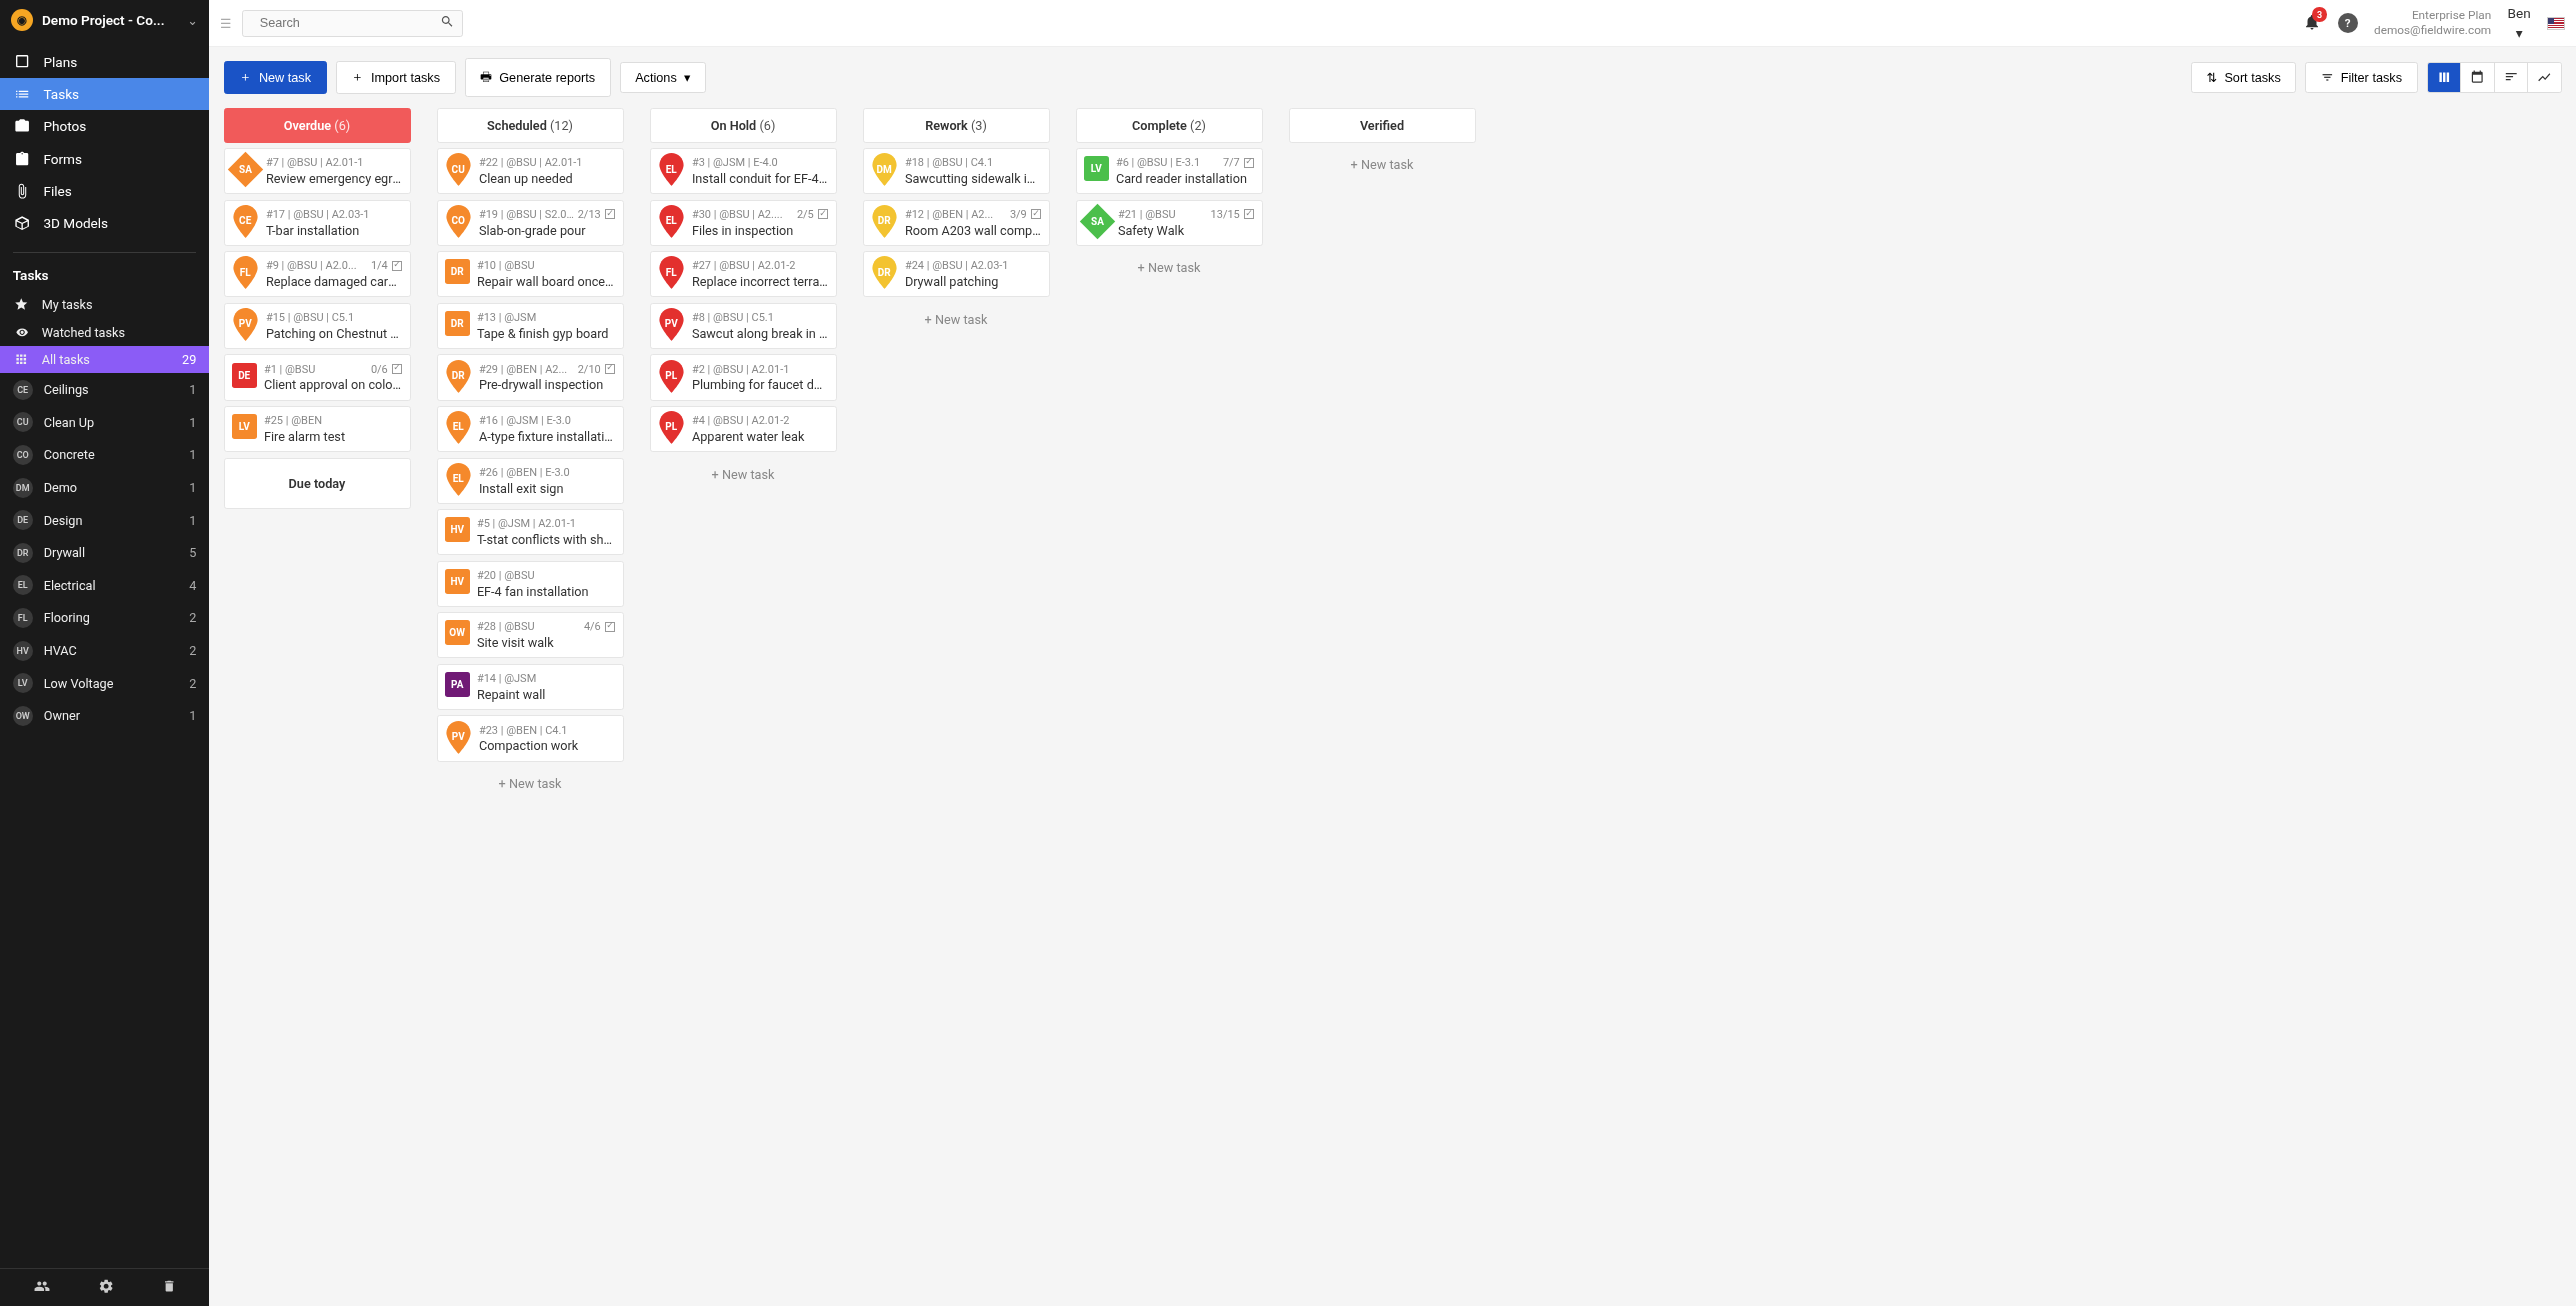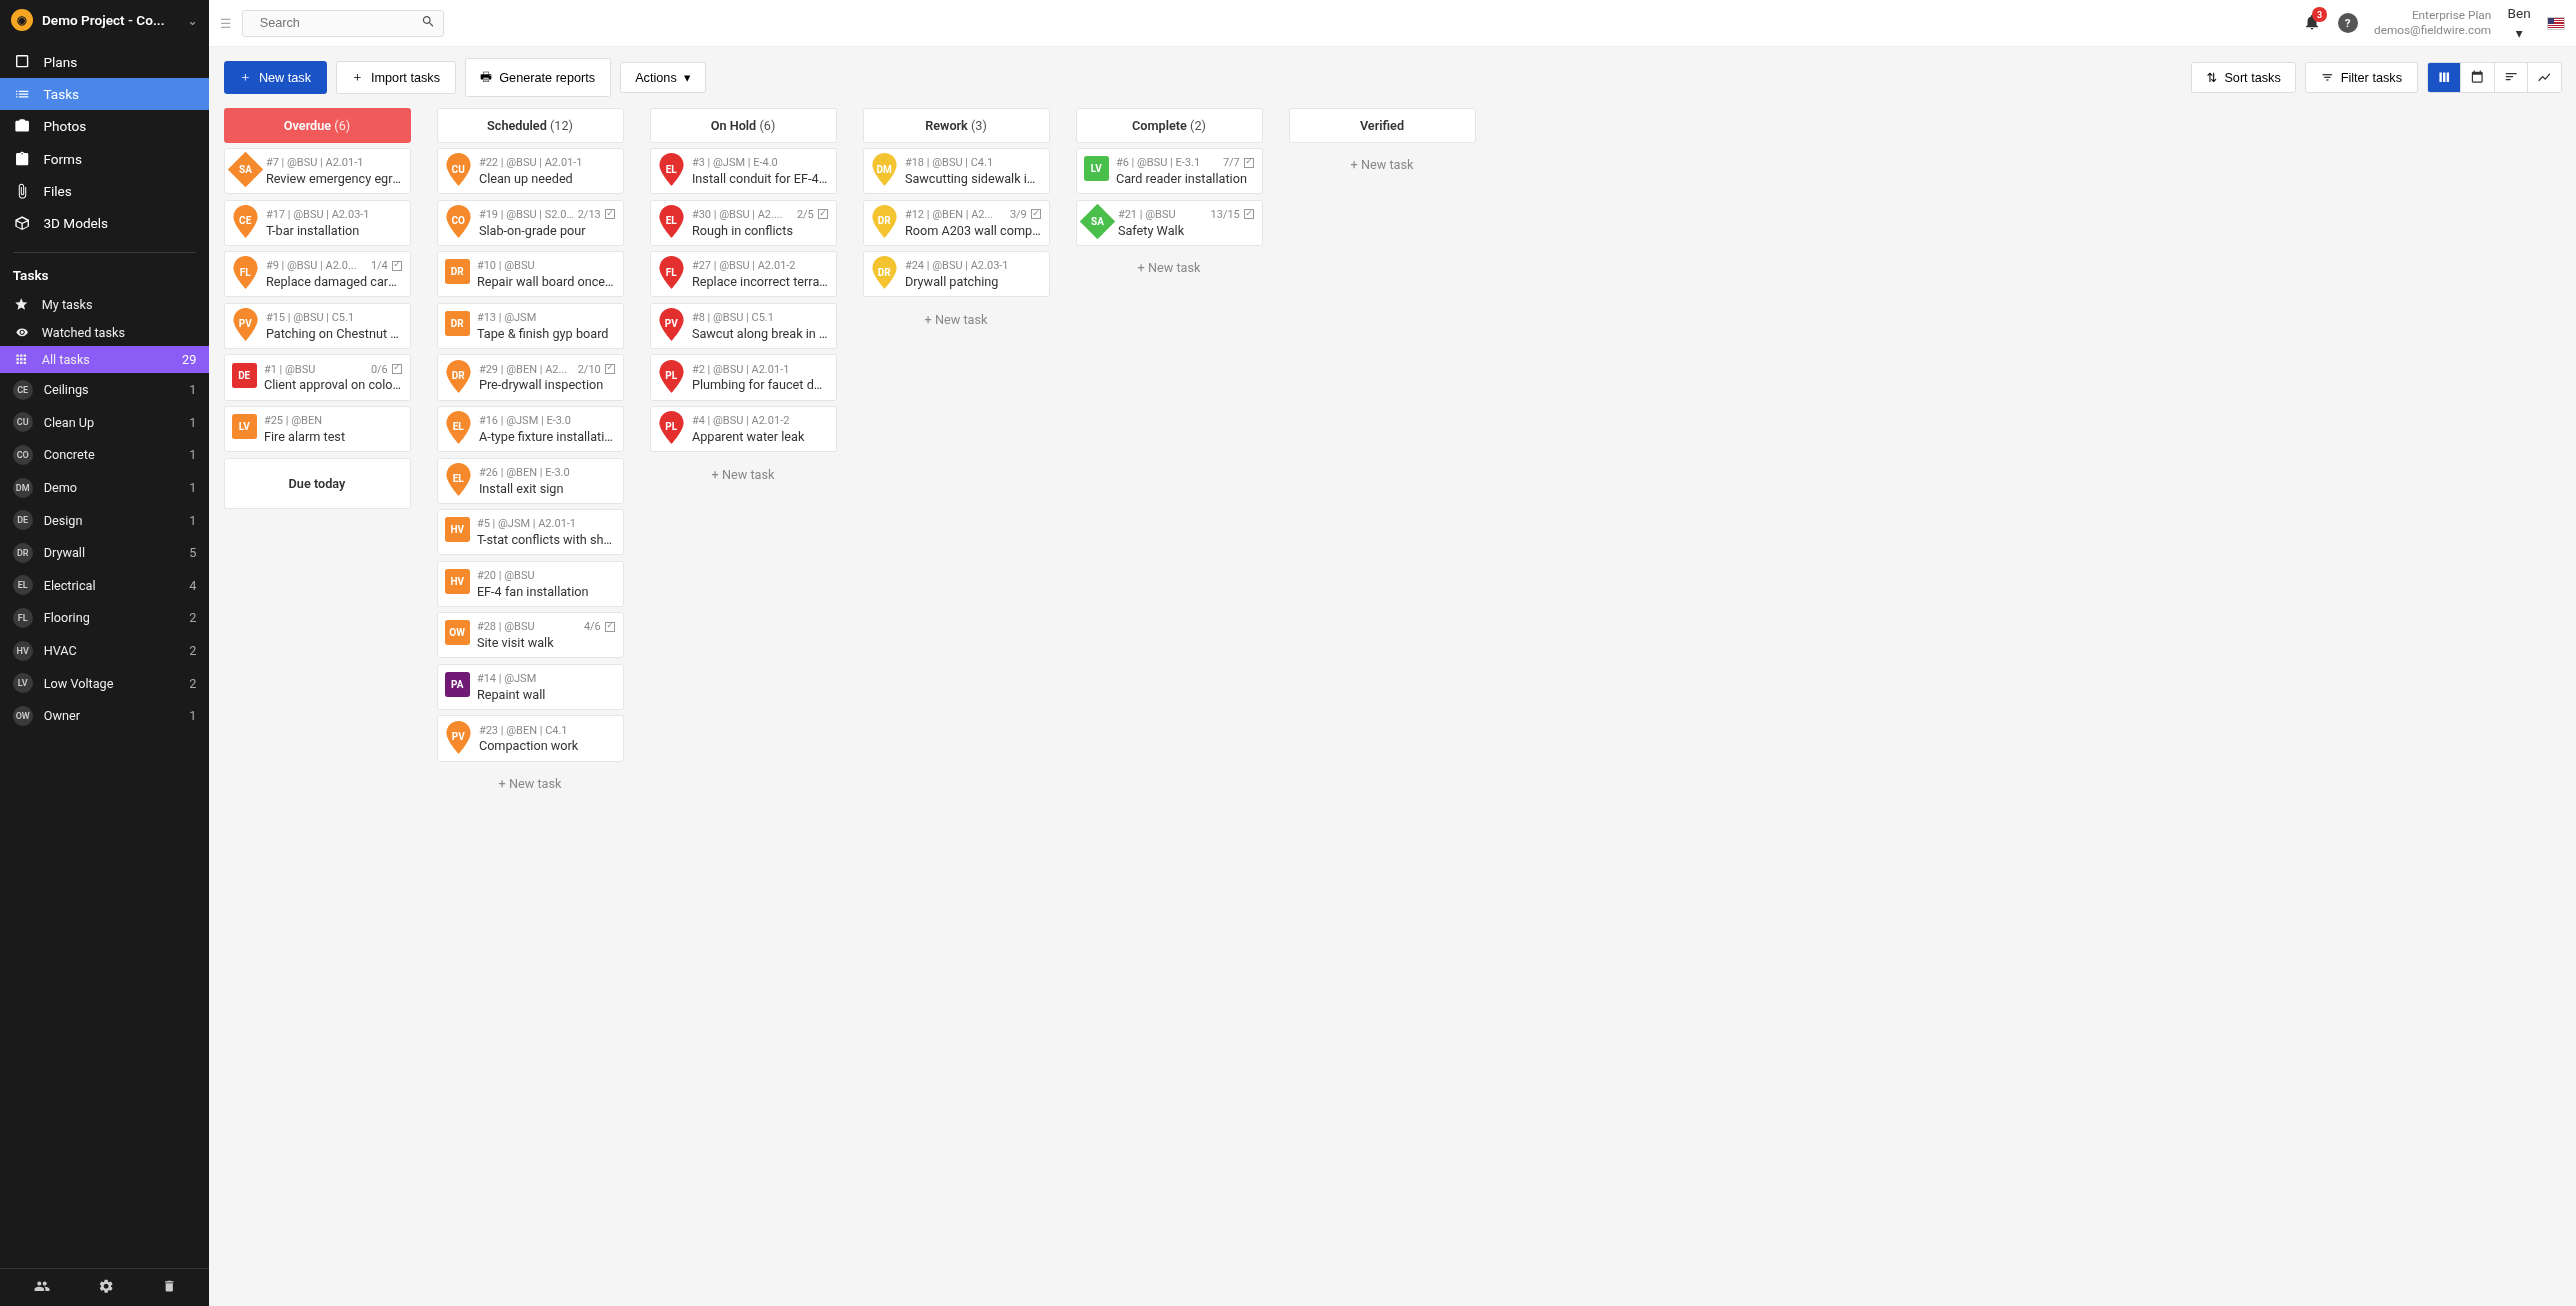--- a/index.html
+++ b/index.html
@@ -22,21 +22,21 @@
 .filter-label { flex: 1; }
 .filter-count { color: #aaa; font-size: 12.7px; }
 .filter-item.active .filter-count { color: #fff; }
 .cat-badge { width: 20px; height: 20px; border-radius: 50%; background: #3a3a3a; color: #ccc; font-size: 9px; font-weight: 600; display: flex; align-items: center; justify-content: center; }
 .sidebar-footer { margin-top: auto; display: flex; justify-content: space-around; padding: 9px; border-top: 0.9px solid #333; }
 .footer-icon { color: #ccc; cursor: pointer; }
 
 .main { flex: 1; display: flex; flex-direction: column; background: #fff; overflow: hidden; }
 .topbar { display: flex; align-items: center; padding: 5.4px 11px; gap: 11px; border-bottom: 0.9px solid #eee; background: #fff; }
 .hamburger { color: #aaa; cursor: pointer; }
-.search-box { position: relative; width: 202px; }
+.search-box { position: relative; width: 221px; }
 .search-input { width: 100%; padding: 5.4px 31px 5.4px 16.3px; border: 0.9px solid #ddd; border-radius: 2.7px; background: #fafafa; font-size: 12.7px; }
 .search-icon { position: absolute; right: 9px; top: 50%; transform: translateY(-50%); color: #555; }
 .topbar-right { margin-left: auto; display: flex; align-items: center; gap: 16.3px; }
 .bell-wrap { position: relative; }
 .bell-badge { position: absolute; top: -5.4px; right: -5.4px; background: #e3302e; color: #fff; border-radius: 50%; width: 14.5px; height: 14.5px; font-size: 9px; display: flex; align-items: center; justify-content: center; font-weight: 600; }
 .help-icon { width: 20px; height: 20px; border-radius: 50%; background: #555; color: #fff; display: flex; align-items: center; justify-content: center; font-size: 11.8px; font-weight: 600; }
 .plan-info { text-align: right; line-height: 1.3; }
 .plan-name { color: #888; font-size: 11.8px; }
 .plan-email { color: #888; font-size: 11.8px; }
 .user-menu { display: flex; align-items: center; gap: 3.6px; font-size: 13.6px; cursor: pointer; flex-direction: column; }
@@ -568,21 +568,21 @@
               <svg viewBox="0 0 24 30">
                 <path d="M12 0C6 0 1 5 1 11c0 7 11 19 11 19s11-12 11-19C23 5 18 0 12 0z" fill="#e3302e"></path>
               </svg>
               <span class="lbl">EL</span>
             </div>
             <div class="card-body">
               <div class="card-meta">
                 <span class="card-meta-left">#30 | @BSU | A2....</span>
                 <span class="card-meta-right">2/5&nbsp;<span class="checkbox-mini"></span></span>
               </div>
-              <div class="card-title">Rough in conflicts</div>
+              <div class="card-title">Files in inspection</div>
             </div>
           </div>
           <div class="card">
             <div class="card-marker marker-pin">
               <svg viewBox="0 0 24 30">
                 <path d="M12 0C6 0 1 5 1 11c0 7 11 19 11 19s11-12 11-19C23 5 18 0 12 0z" fill="#e3302e"></path>
               </svg>
               <span class="lbl">FL</span>
             </div>
             <div class="card-body">

